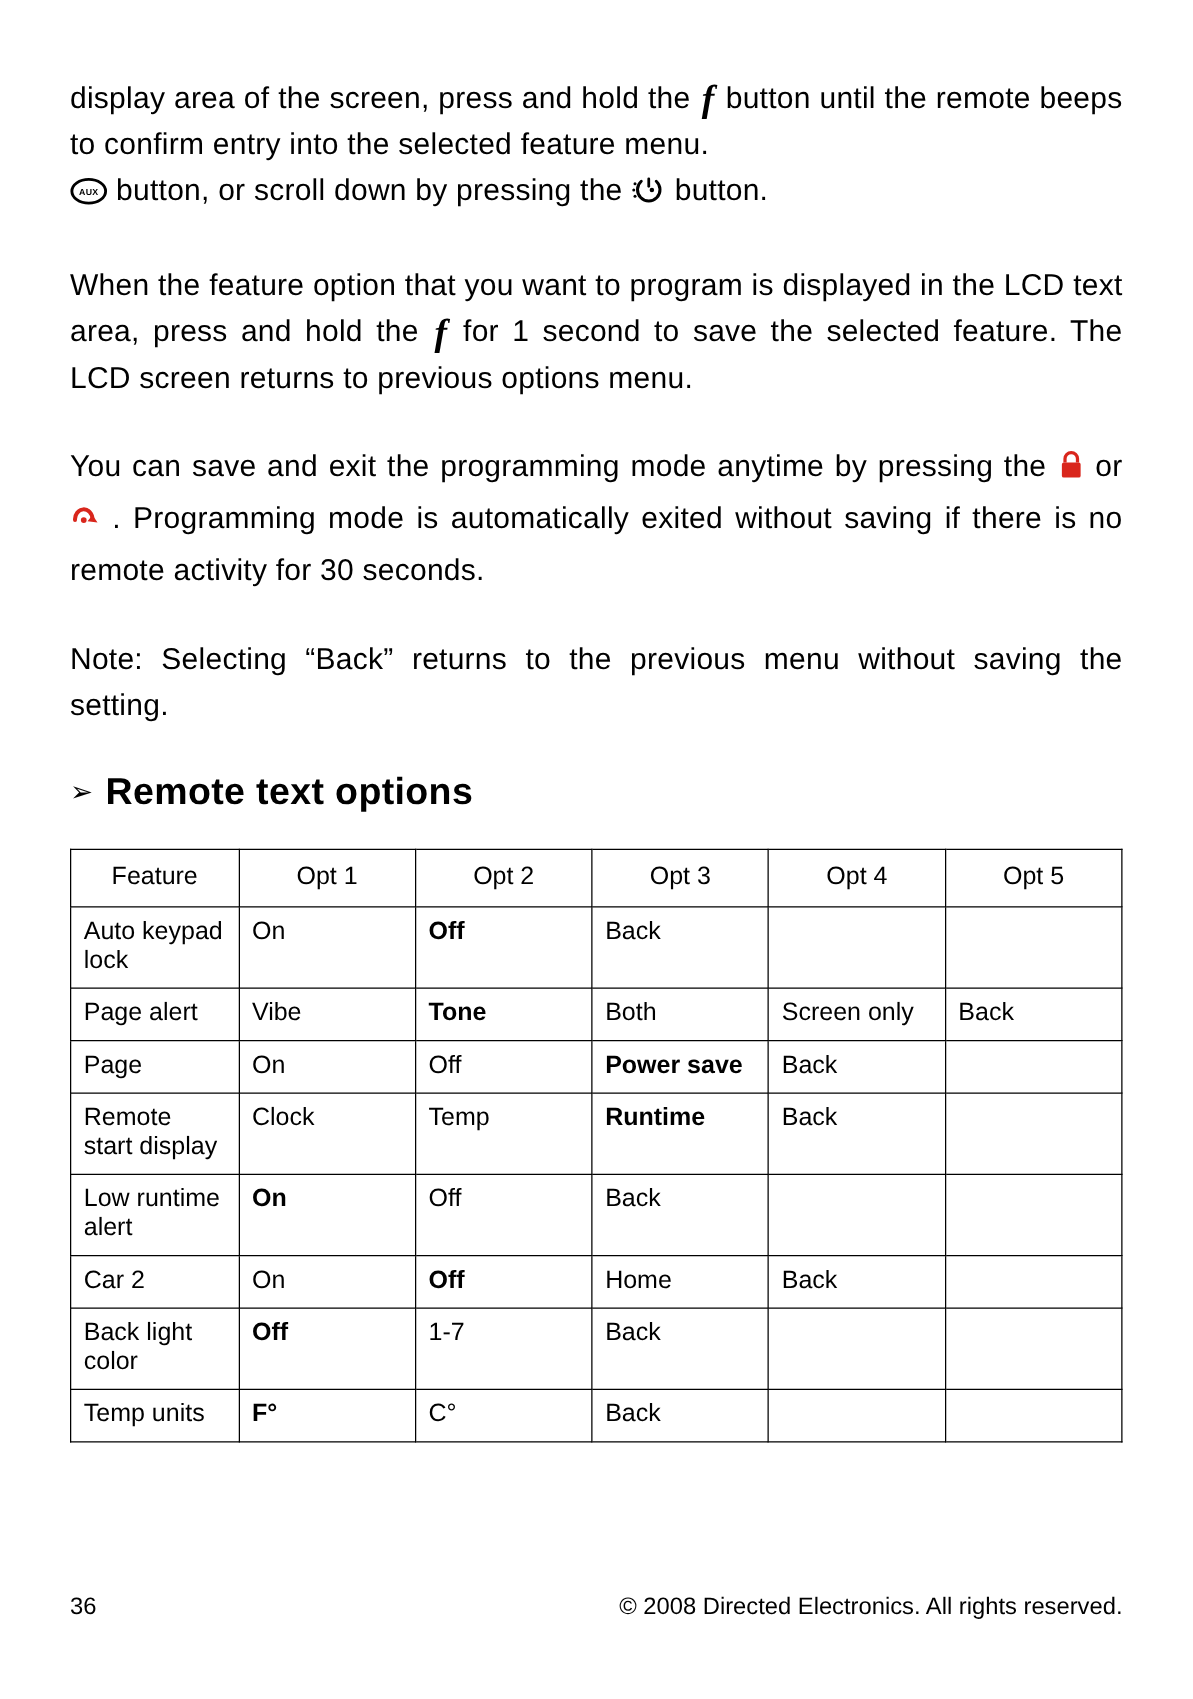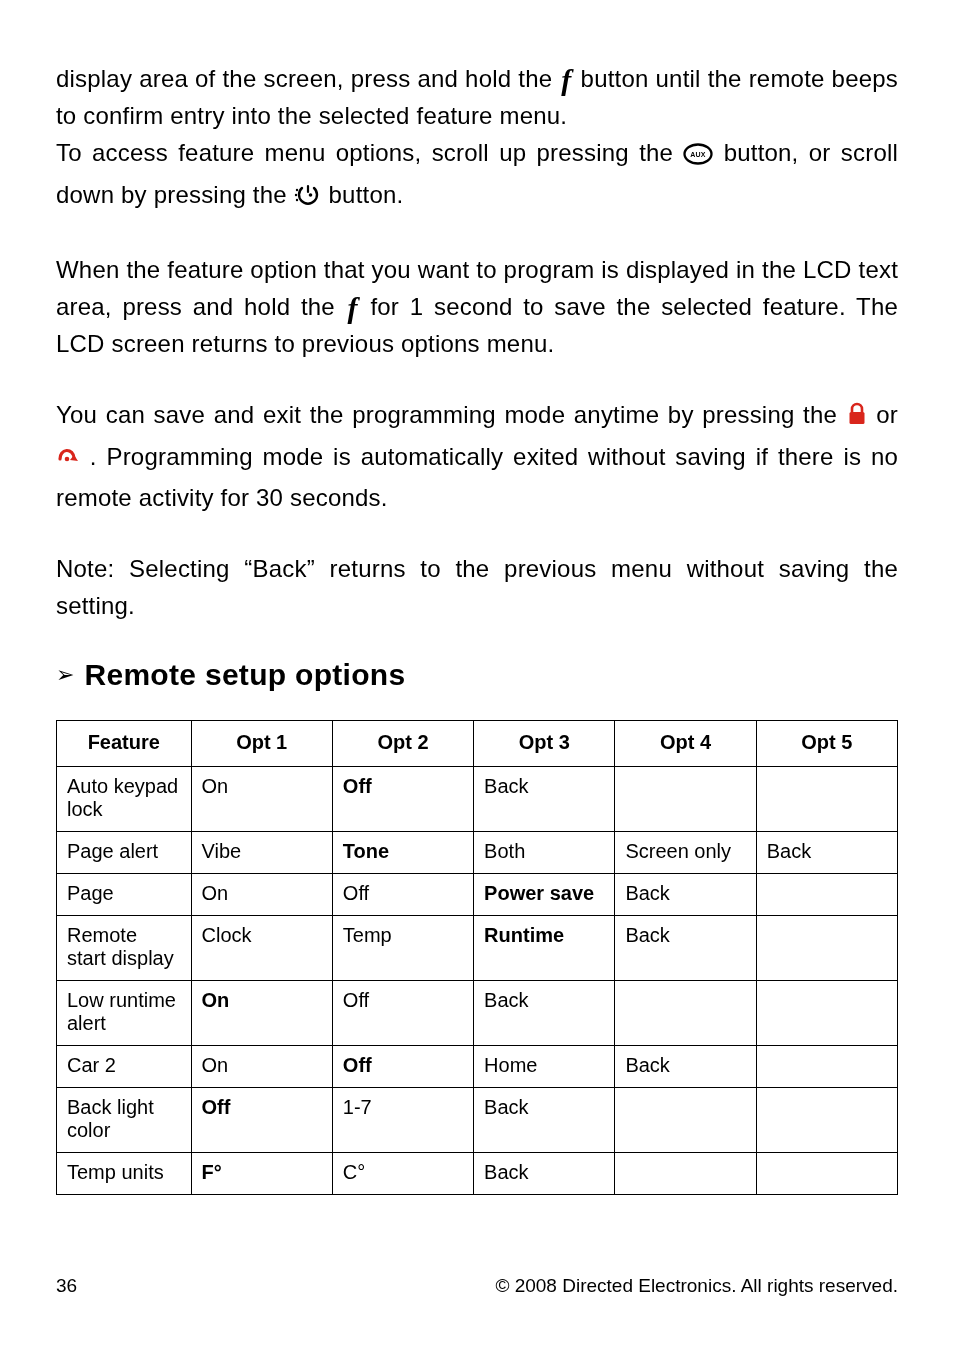--- a/index.html
+++ b/index.html
@@ -63,21 +63,21 @@
     font-size: 20px;
     font-weight: 300;
   }
   table.opts th, table.opts td {
     border: 1px solid #000;
     padding: 8px 10px 10px 10px;
     text-align: left;
     vertical-align: top;
   }
   table.opts th {
-    font-weight: 700;
+    font-weight: 400;
     text-align: center;
     padding-top: 10px;
     padding-bottom: 12px;
   }
   table.opts th:first-child { text-align: center; }
   table.opts td.bold, table.opts th.bold { font-weight: 700; }
   .col-feature { width: 16%; }
   .col-opt { width: 16.8%; }
   .footer {
     position: absolute;
@@ -92,21 +92,20 @@
 </style>
 </head>
 <body>
 
 <div class="page">
 
   <div class="body-text para">
     <span>display area of the screen, press and hold the </span>
     <span class="f-glyph">f</span>
     <span> button until the remote beeps to confirm entry into the selected feature menu.</span><br>
-    <span>To access feature menu options, scroll up pressing the </span>
     <span class="icon-inline">
       <svg width="30" height="22" viewBox="0 0 30 22">
         <ellipse cx="15" cy="11" rx="13.5" ry="9.5" fill="none" stroke="#000" stroke-width="2.3"></ellipse>
         <text x="15" y="14" text-anchor="middle" font-size="7" font-family="Arial" font-weight="700">AUX</text>
       </svg>
     </span>
     <span> button, or scroll down by pressing the </span>
     <span class="icon-inline">
       <svg width="28" height="24" viewBox="0 0 28 24">
         <path d="M8 5 A9 9 0 1 0 20 5" fill="none" stroke="#000" stroke-width="2.4" stroke-linecap="round"></path>
@@ -144,21 +143,21 @@
     </span>
     <span>. Programming mode is automatically exited without sav­ing if there is no remote activity for 30 seconds.</span>
   </div>
 
   <div class="body-text para">
     <span class="note-lead">Note:</span><span> Selecting “Back” returns to the previous menu without saving the setting.</span>
   </div>
 
   <div class="section-head">
     <span class="arrow">➢</span>
-    <span class="title">Remote setup options</span>
+    <span class="title">Remote text options</span>
   </div>
 
   <table class="opts">
     <colgroup>
       <col class="col-feature">
         <col class="col-opt">
         <col class="col-opt">
         <col class="col-opt">
         <col class="col-opt">
         <col class="col-opt">

